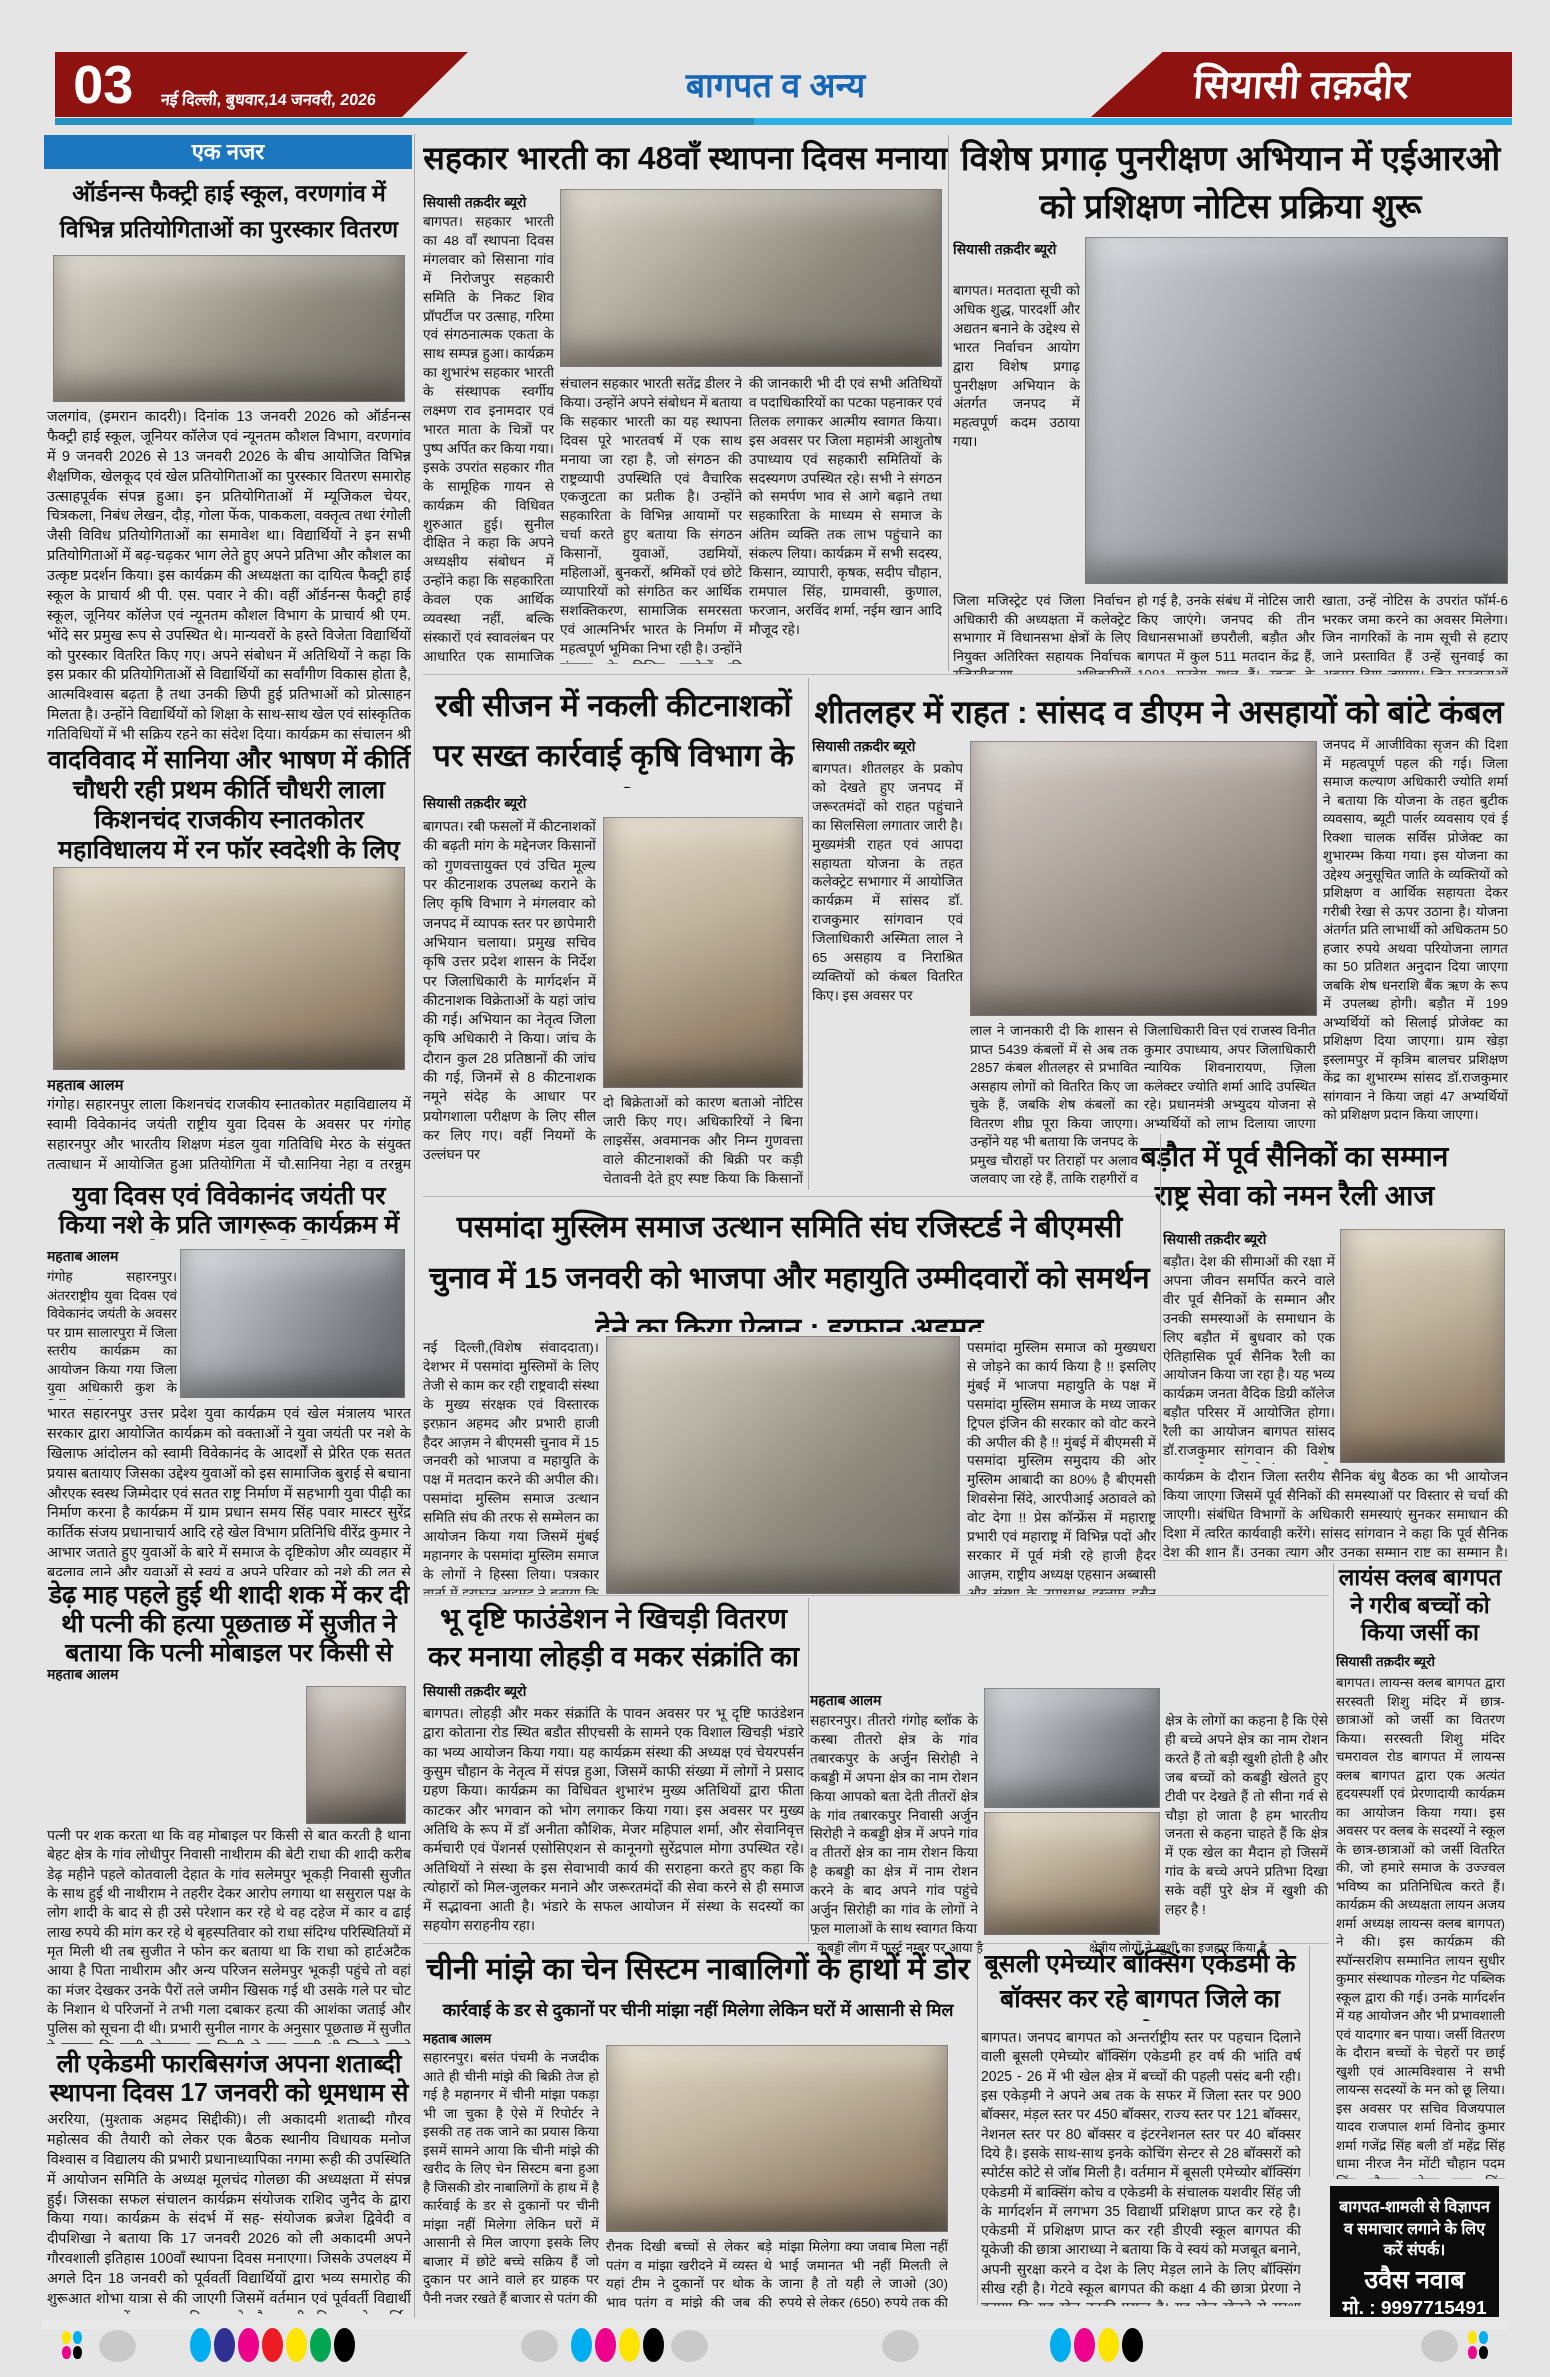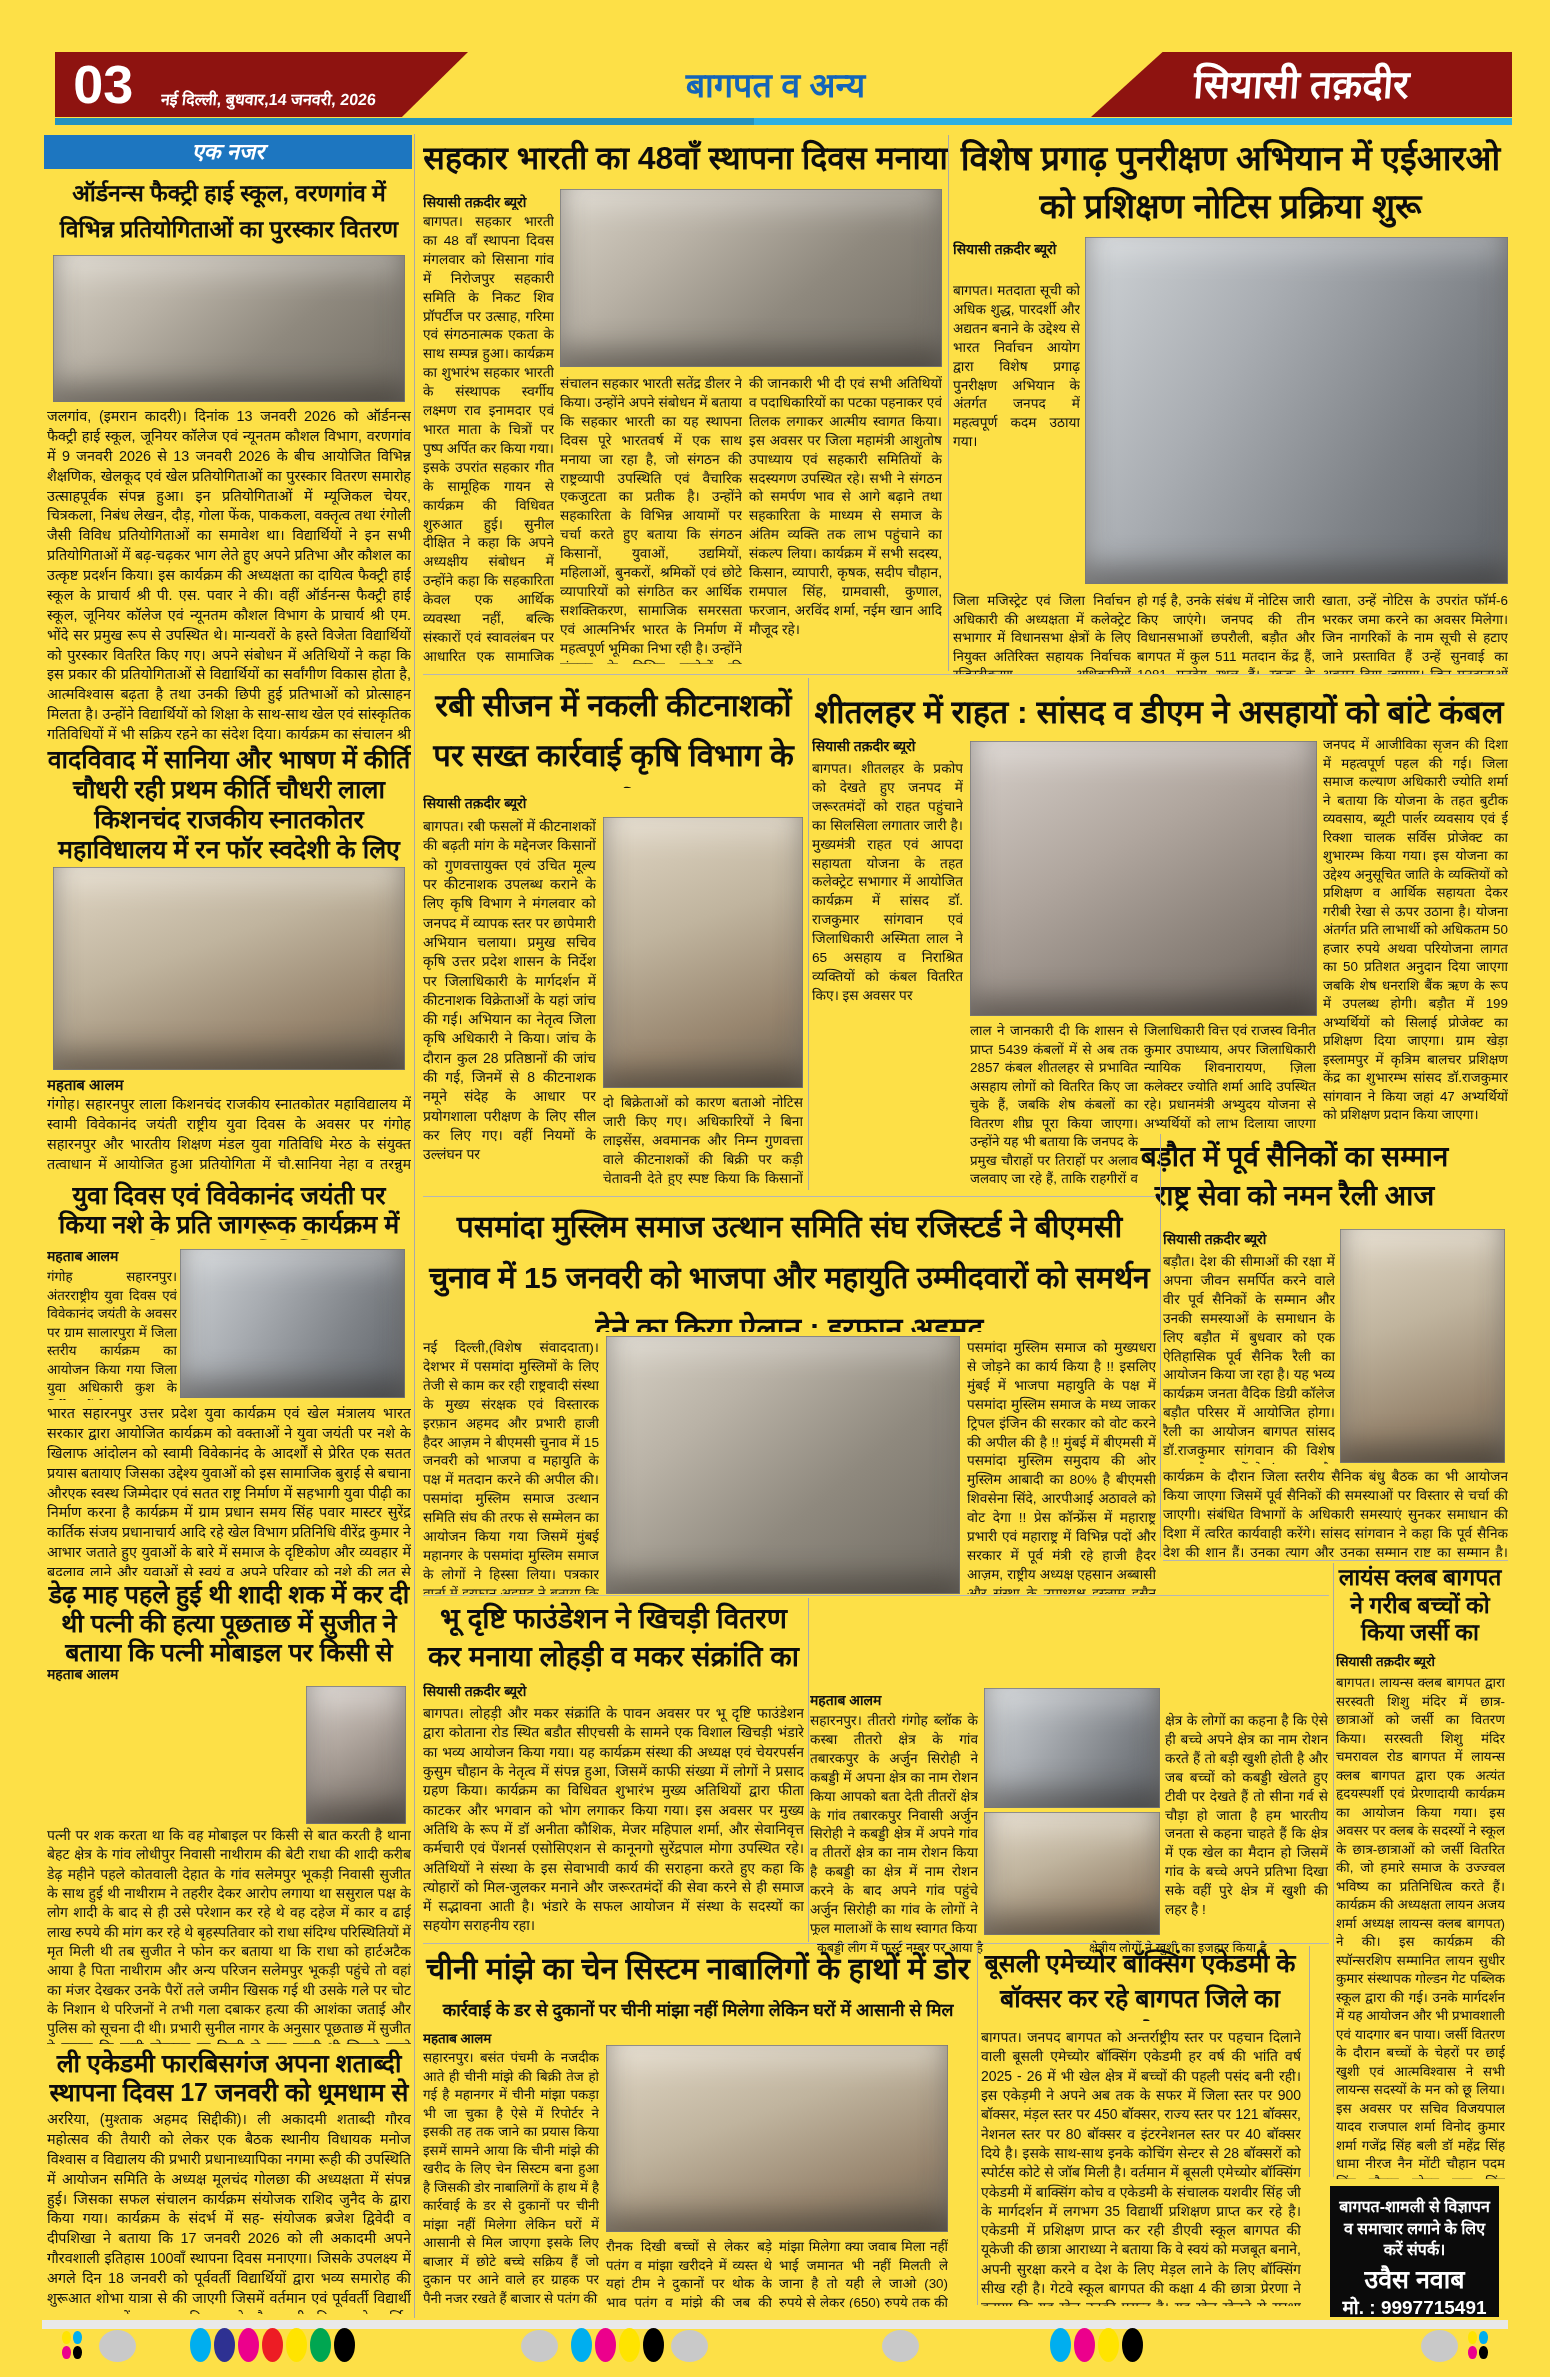--- a/index.html
+++ b/index.html
@@ -1,16 +1,16 @@
 <!DOCTYPE html>
 <html style="font-size:11.3px"><head>
 <meta charset="utf-8">
 <style>
   html,body{margin:0;padding:0;background:#ffffff;}
-  #page{position:relative;width:1550px;height:2377px;background:#fde047;overflow:hidden;
+  #page{position:relative;width:1550px;height:2377px;background:#e5e5e5;overflow:hidden;
         font-family:"Liberation Sans","DejaVu Sans",sans-serif;color:#111;}
   .ab{position:absolute;}
   .hl{font-weight:bold;text-align:center;overflow:hidden;color:#0d0d0d;}
   .by{font-weight:bold;overflow:hidden;}
   .bd{text-align:justify;overflow:hidden;line-height:1.38;}
   .ph{background:linear-gradient(140deg,#d8d2c6 0%,#b9b2a6 30%,#8f897e 62%,#6f6a61 100%);
       box-shadow:inset 0 0 0 0.7px #777, inset 0 -18.3px 28px rgba(40,35,30,.45), inset 0 21px 28px rgba(255,255,255,.25);}
   .ph.g2{background:linear-gradient(120deg,#cfd3d6 0%,#a9adb2 35%,#7e8287 70%,#5f6368 100%);}
   .ph.g3{background:linear-gradient(160deg,#e0d6c4 0%,#c0b49e 40%,#98866f 75%,#6e6354 100%);}
   .ph.g4{background:linear-gradient(150deg,#d6cfc9 0%,#b0a69e 40%,#837a72 78%,#5c554f 100%);}
@@ -20,21 +20,21 @@
             clip-path:polygon(0 0,100% 0,84% 100%,0 100%);color:#fff;}
   #hdr-right{left:1091px;top:52px;width:421px;height:65px;background:#8e1310;
              clip-path:polygon(17% 0,100% 0,100% 100%,0 100%);color:#fff;}
   #hdr-rule{left:55px;top:118px;width:1457px;height:7px;
             background:linear-gradient(to right,#2492be 0 48%,#2db0e2 48% 100%);}
   .pgnum{font-size:54px;font-weight:bold;line-height:65px;padding-left:18.3px;float:left;}
   .dateline{font-size:16px;font-weight:bold;line-height:21px;margin:37px 0 0 28px;float:left;transform:skewX(-6deg);}
   .brand{font-size:39px;font-weight:bold;line-height:65px;text-align:center;transform:skewX(-4deg);}
   #hdr-center{left:578px;top:61px;width:395px;font-size:34px;font-weight:bold;color:#1565b8;text-align:center;}
   #kicker{left:44px;top:135px;width:368px;height:34px;background:#1d76c0;color:#fff;
-          font-size:22px;font-weight:bold;text-align:center;line-height:34px;font-style:italic;}
+          font-size:22px;font-weight:bold;text-align:center;line-height:34px;}
   .adbox{background:#0b0b0b;color:#fff;text-align:center;overflow:hidden;}
   .adbox .l1{font-size:16px;font-weight:bold;line-height:1.35;padding:10px 7px 2.8px;}
   .adbox .nm{font-size:25px;font-weight:bold;line-height:1.2;}
   .adbox .tel{font-size:19px;font-weight:bold;line-height:1.5;}
   .dot{position:absolute;border-radius:50%;}
   .c{background:#00aeef;} .m{background:#ec008c;} .y{background:#ffe400;} .k{background:#000;}
   .bl{background:#2e3192;} .rd{background:#ed1c24;} .gn{background:#00a651;} .gy{background:#c9c9c9;}
 </style>
 </head>
 <body>

